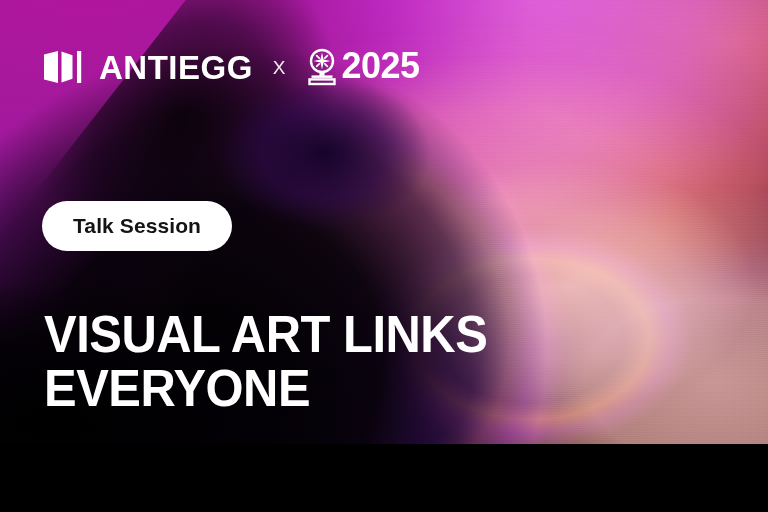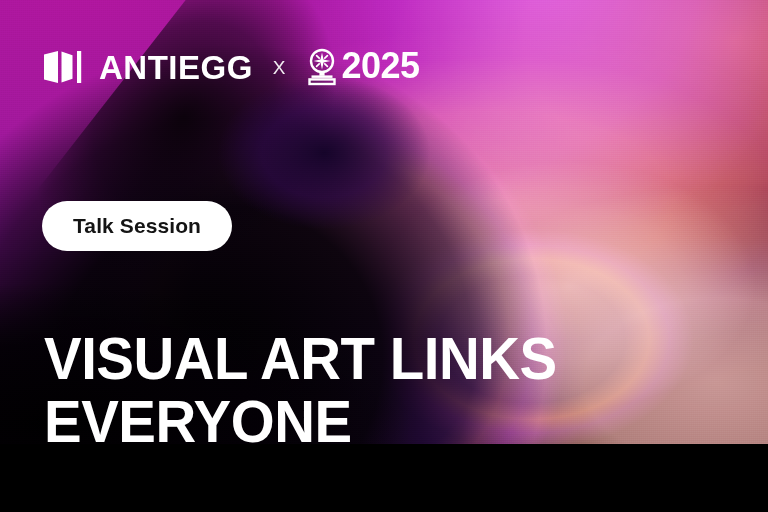--- a/index.html
+++ b/index.html
@@ -209,24 +209,24 @@
     font-weight: 600;
     letter-spacing: 0.1px;
     white-space: nowrap;
     box-sizing: border-box;
   }
 
   
   .headline {
     position: absolute;
     left: 44px;
-    top: 288px;
+    top: 272px;
     width: 690px;
     color: #ffffff;
-    font-size: 60px;
+    font-size: 52px;
     line-height: 1.04;
     font-weight: 700;
     letter-spacing: -0.5px;
     text-transform: uppercase;
     font-family: "Liberation Sans", sans-serif;
   }
   .headline-line {
     display: block;
     white-space: nowrap;
     transform: scaleX(0.94);

